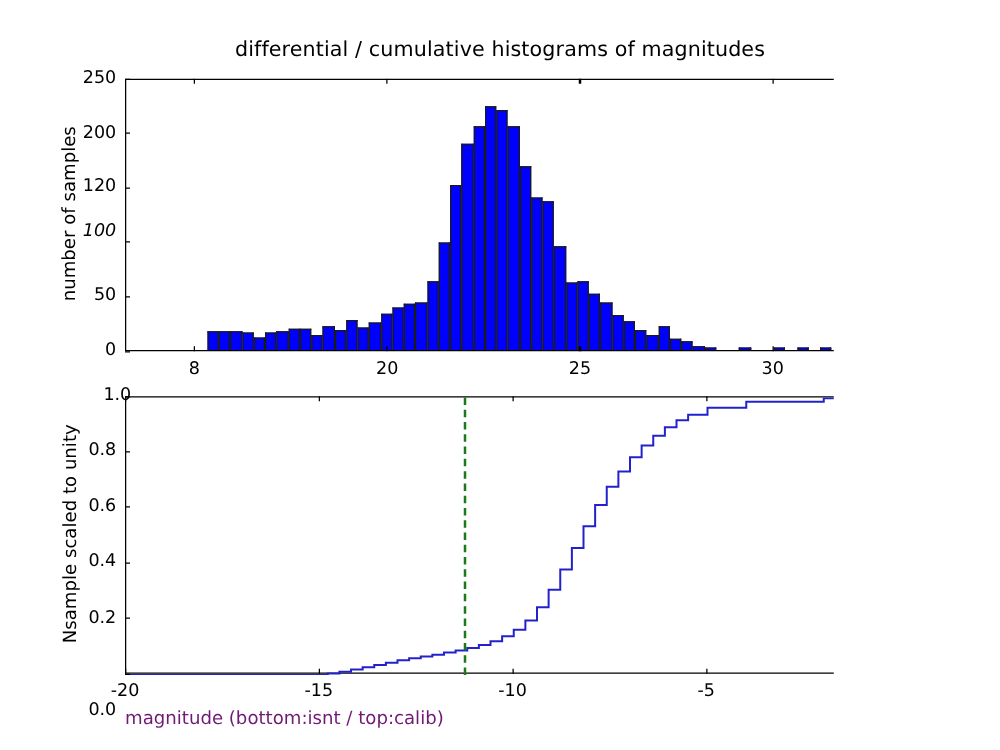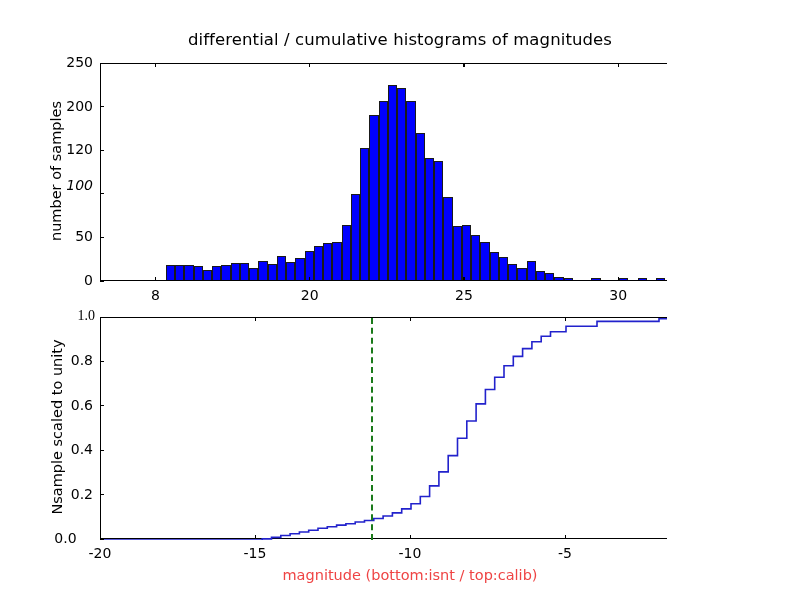--- a/index.html
+++ b/index.html
@@ -12,21 +12,21 @@
   
   #axes-top{left:100px;top:63px;width:620px;height:218px;}
   
   #axes-bottom{left:100px;top:317px;width:620px;height:222px;}
 
   .fig-title{position:absolute;left:0;top:30px;width:800px;text-align:center;
              font-size:16.5px;color:#000;letter-spacing:0.1px;}
 
   .ylabel{position:absolute;transform-origin:50% 50%;transform:rotate(-90deg);
           font-size:14.5px;color:#000;white-space:nowrap;text-align:center;}
-  .xlabel{position:absolute;font-size:14.5px;color:#ef4444;white-space:nowrap;text-align:center;}
+  .xlabel{position:absolute;font-size:14.5px;color:#701a75;white-space:nowrap;text-align:left;}
 
   .ytick-label{position:absolute;font-size:14px;color:#000;text-align:right;white-space:nowrap;}
   .xtick-label{position:absolute;font-size:14px;color:#000;text-align:center;white-space:nowrap;}
 
   .tick{position:absolute;background:#000;}
   .tick-y{width:4px;height:1.1px;}
   .tick-x{width:1.1px;height:4px;}
 
   .bar{position:absolute;bottom:0;background:#0000FF;
        border-left:0.9px solid #1a1a1a;border-right:0.9px solid #1a1a1a;border-top:0.9px solid #1a1a1a;
@@ -130,31 +130,31 @@
   <div class="ylabel" style="left:-44px;top:163px;width:200px;">number of samples</div>
 
   <div class="axes" id="axes-bottom">
     <svg id="cum-svg" width="620" height="222" viewBox="0 0 620 222" preserveAspectRatio="none">
       <polyline id="cum-path" fill="none" stroke="#2222cc" stroke-width="1.6" stroke-linejoin="miter" points="0.00,222.00 108.50,222.00 108.50,222.00 139.50,222.00 139.50,222.00 161.20,222.00 161.20,220.89 170.50,220.89 170.50,219.34 179.80,219.34 179.80,217.56 189.10,217.56 189.10,215.78 198.40,215.78 198.40,214.01 207.70,214.01 207.70,212.23 217.00,212.23 217.00,210.23 226.30,210.23 226.30,208.68 235.60,208.68 235.60,207.13 244.90,207.13 244.90,205.79 254.20,205.79 254.20,204.02 263.50,204.02 263.50,202.46 272.80,202.46 272.80,200.47 282.10,200.47 282.10,198.02 291.40,198.02 291.40,194.92 300.70,194.92 300.70,190.92 310.00,190.92 310.00,185.81 319.30,185.81 319.30,178.49 328.60,178.49 328.60,167.83 337.90,167.83 337.90,153.85 347.20,153.85 347.20,137.64 356.50,137.64 356.50,120.32 365.80,120.32 365.80,103.01 375.10,103.01 375.10,85.91 384.40,85.91 384.40,71.48 393.70,71.48 393.70,59.27 403.00,59.27 403.00,47.73 412.30,47.73 412.30,38.41 421.60,38.41 421.60,30.64 430.90,30.64 430.90,23.75 440.20,23.75 440.20,18.20 449.50,18.20 449.50,13.76 465.00,13.76 465.00,8.21 496.00,8.21 496.00,3.33 558.00,3.33 558.00,0.67 620.00,0.67 620.00,0.00"></polyline>
     </svg>
     <div class="vline" id="maglimit-line" style="left: 269.7px; top: 0px; height: 222px;"></div>
   </div>
   <div id="bot-yticks">
       <div class="tick tick-y" style="left: 100px; top: 538.5px;"></div>
-      <div class="ytick-label" style="left: 38px; width: 55px; top: 530px; text-align: center;">0.0</div>
+      <div class="ytick-label" style="left: 38px; width: 55px; top: 560px;">0.0</div>
       <div class="tick tick-y" style="left: 100px; top: 494.1px;"></div>
       <div class="ytick-label" style="left: 38px; width: 55px; top: 485.6px;">0.2</div>
       <div class="tick tick-y" style="left: 100px; top: 449.7px;"></div>
       <div class="ytick-label" style="left: 38px; width: 55px; top: 441.2px;">0.4</div>
       <div class="tick tick-y" style="left: 100px; top: 405.3px;"></div>
       <div class="ytick-label" style="left: 38px; width: 55px; top: 396.8px;">0.6</div>
       <div class="tick tick-y" style="left: 100px; top: 360.9px;"></div>
       <div class="ytick-label" style="left: 38px; width: 55px; top: 352.4px;">0.8</div>
       <div class="tick tick-y" style="left: 100px; top: 316.5px;"></div>
-      <div class="ytick-label" style="left: 40px; width: 55px; top: 308px; font-family: Liberation Serif, serif;">1.0</div>
+      <div class="ytick-label" style="left: 50px; width: 55px; top: 308px;">1.0</div>
       <div class="tick tick-x" style="left: 99.5px; top: 535px;"></div>
       <div class="tick tick-x" style="left: 99.5px; top: 317px;"></div>
       <div class="xtick-label" style="left: 60px; width: 80px; top: 545px;">-20</div>
       <div class="tick tick-x" style="left: 254.5px; top: 535px;"></div>
       <div class="tick tick-x" style="left: 254.5px; top: 317px;"></div>
       <div class="xtick-label" style="left: 215px; width: 80px; top: 545px;">-15</div>
       <div class="tick tick-x" style="left: 409.5px; top: 535px;"></div>
       <div class="tick tick-x" style="left: 409.5px; top: 317px;"></div>
       <div class="xtick-label" style="left: 370px; width: 80px; top: 545px;">-10</div>
       <div class="tick tick-x" style="left: 564.5px; top: 535px;"></div>

